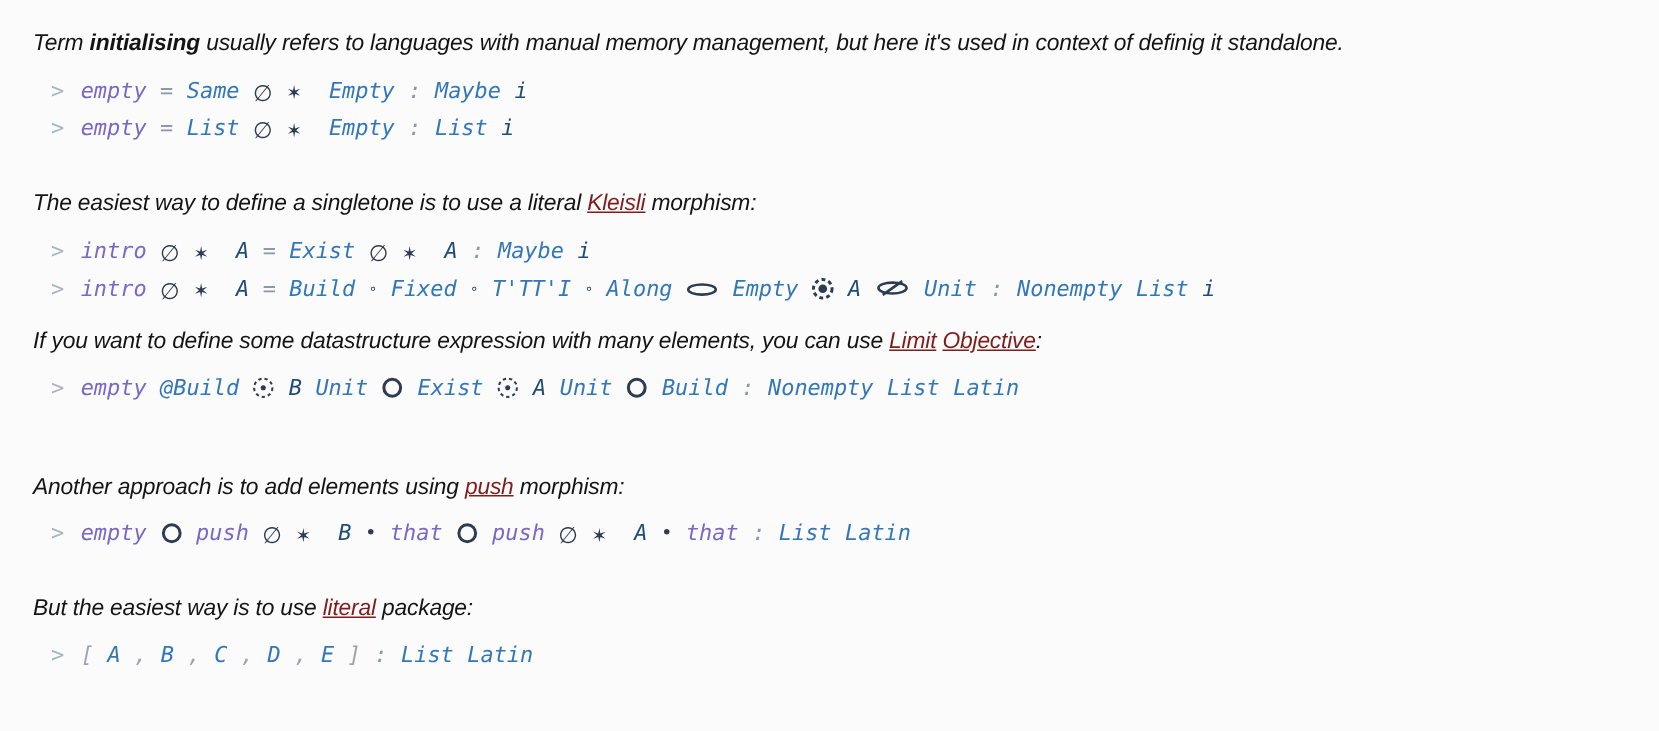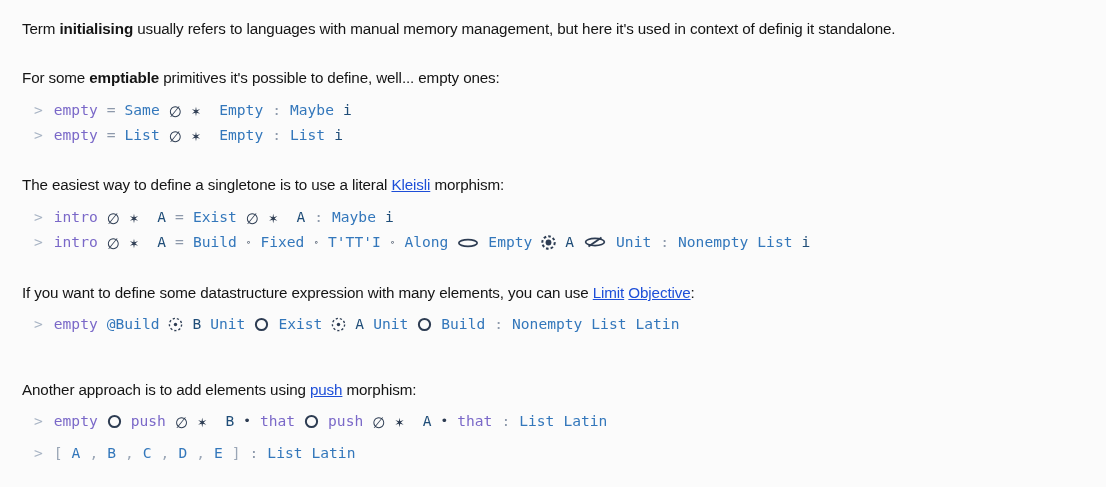--- a/index.html
+++ b/index.html
@@ -14,48 +14,49 @@
     font-family: "Liberation Sans", sans-serif;
     -webkit-font-smoothing: antialiased;
   }
   #page {
     width: 1106px;
     height: 355px;
     background: #fbfbfb;
     position: relative;
     padding: 0;
     box-sizing: border-box;
+    font-style: italic;
   }
   .content {
     padding: 13px 22px 0 22px;
   }
 
   
   .prose {
     font-family: "Liberation Sans", sans-serif;
     font-size: 15.2px;
     line-height: 22px;
     color: #141414;
     margin: 0;
     padding: 0;
     white-space: nowrap;
     letter-spacing: -0.12px;
   }
   .prose.p-intro   { margin-top: 5px;  }
   .prose.p-empt    { margin-top: 27px; }
   .prose.p-single  { margin-top: 27px; }
-  .prose.p-limit   { margin-top: 28px; }
+  .prose.p-limit   { margin-top: 12px; }
   .prose.p-push    { margin-top: 43px; }
   .prose.p-literal { margin-top: 27px; }
 
   .bold { font-weight: bold; }
   .link {
     text-decoration: underline;
     text-underline-offset: 1px;
-    color: #1d4ed8;
+    color: #7f1d1d;
     cursor: pointer;
   }
 
   
   .codeline {
     font-family: "DejaVu Sans Mono", "Liberation Mono", monospace;
     font-size: 14.6px;
     line-height: 25px;
     white-space: nowrap;
     margin: 0;
@@ -91,21 +92,20 @@
   svg.gsvg { vertical-align: -3px; }
 </style>
 </head>
 <body>
 
 <div id="page">
  <div class="content">
 
   <p class="prose p-intro"><span>Term </span><span class="bold">initialising</span><span> usually refers to languages with manual memory management, but here it's used in context of definig it standalone.</span></p>
 
-  <p class="prose p-empt"><span>For some </span><span class="bold">emptiable</span><span> primitives it's possible to define, well... empty ones:</span></p>
 
   <div class="codeblock">
     <div class="codeline"><span class="prompt">&gt;</span><span class="sp"></span><span class="kw">empty</span><span class="sp"></span><span class="op">=</span><span class="sp"></span><span class="type">Same</span><span class="sp"></span><span class="g g-emptyset">∅</span><span class="sp"></span><span class="g g-star">✶</span><span class="sp2"></span><span class="type">Empty</span><span class="sp"></span><span class="op">:</span><span class="sp"></span><span class="type">Maybe</span><span class="sp"></span><span class="ident">i</span></div>
 
     <div class="codeline"><span class="prompt">&gt;</span><span class="sp"></span><span class="kw">empty</span><span class="sp"></span><span class="op">=</span><span class="sp"></span><span class="type">List</span><span class="sp"></span><span class="g g-emptyset">∅</span><span class="sp"></span><span class="g g-star">✶</span><span class="sp2"></span><span class="type">Empty</span><span class="sp"></span><span class="op">:</span><span class="sp"></span><span class="type">List</span><span class="sp"></span><span class="ident">i</span></div>
   </div>
 
   <p class="prose p-single"><span>The easiest way to define a singletone is to use a literal </span><span class="link">Kleisli</span><span> morphism:</span></p>
 
   <div class="codeblock">
@@ -141,20 +141,21 @@
   <p class="prose p-push"><span>Another approach is to add elements using </span><span class="link">push</span><span> morphism:</span></p>
 
   <div class="codeblock tight">
     <div class="codeline"><span class="prompt">&gt;</span><span class="sp"></span><span class="kw">empty</span><span class="sp"></span><span><svg class="gsvg" width="15" height="15" viewBox="0 0 15 15" aria-hidden="true">
               <circle cx="7.5" cy="7.5" r="5.6" fill="none" stroke="#2d3c52" stroke-width="2"></circle>
             </svg></span><span class="sp"></span><span class="kw">push</span><span class="sp"></span><span class="g g-emptyset">∅</span><span class="sp"></span><span class="g g-star">✶</span><span class="sp2"></span><span class="ident">B</span><span class="sp"></span><span class="g g-dot">•</span><span class="sp"></span><span class="kw">that</span><span class="sp"></span><span><svg class="gsvg" width="15" height="15" viewBox="0 0 15 15" aria-hidden="true">
               <circle cx="7.5" cy="7.5" r="5.6" fill="none" stroke="#2d3c52" stroke-width="2"></circle>
             </svg></span><span class="sp"></span><span class="kw">push</span><span class="sp"></span><span class="g g-emptyset">∅</span><span class="sp"></span><span class="g g-star">✶</span><span class="sp2"></span><span class="ident">A</span><span class="sp"></span><span class="g g-dot">•</span><span class="sp"></span><span class="kw">that</span><span class="sp"></span><span class="op">:</span><span class="sp"></span><span class="type">List</span><span class="sp"></span><span class="type">Latin</span></div>
   </div>
 
+  <p class="prose p-literal"><span>But the easiest way is to use </span><span class="link">literal</span><span> package:</span></p>
 
   <div class="codeblock tight">
     <div class="codeline"><span class="prompt">&gt;</span><span class="sp"></span><span class="punc">[</span><span class="sp"></span><span class="type">A</span><span class="sp"></span><span class="punc">,</span><span class="sp"></span><span class="type">B</span><span class="sp"></span><span class="punc">,</span><span class="sp"></span><span class="type">C</span><span class="sp"></span><span class="punc">,</span><span class="sp"></span><span class="type">D</span><span class="sp"></span><span class="punc">,</span><span class="sp"></span><span class="type">E</span><span class="sp"></span><span class="punc">]</span><span class="sp"></span><span class="op">:</span><span class="sp"></span><span class="type">List</span><span class="sp"></span><span class="type">Latin</span></div>
 
   </div>
 
  </div>
 </div>
 
 </body></html>

